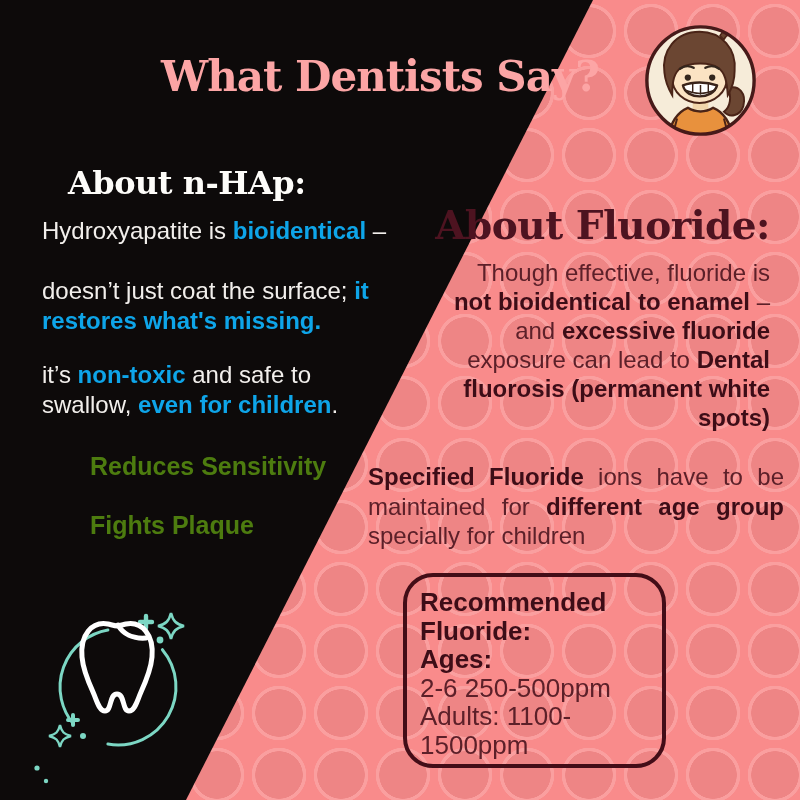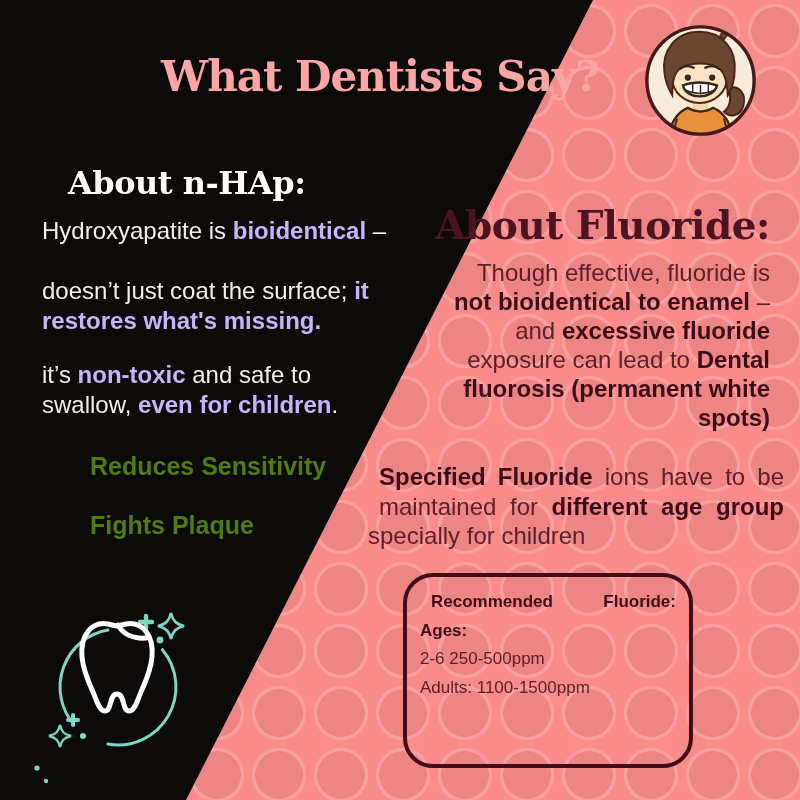--- a/index.html
+++ b/index.html
@@ -21,35 +21,35 @@
   .abs{position:absolute;}
   .serif{font-family:"DejaVu Serif","Liberation Serif",serif;font-weight:bold;}
   .title{
     left:0;right:40px;top:52px;margin:0;text-align:center;
     font-size:42px;letter-spacing:-1px;color:#fca5a5;
   }
   .h-left{left:60px;top:156px;margin:8px;font-size:32px;letter-spacing:-0.5px;color:#fdfcf9;}
   .h-right{right:30px;top:202px;margin:0;font-size:39px;letter-spacing:-0.5px;color:#4d1320;text-align:right;}
   .para{font-size:24px;line-height:30px;}
   .white-para{color:#f2efec;}
-  .white-para .b{color:#c4b5fd;margin-top:16px;}
+  .white-para .b{color:#0ea5e9;margin-top:16px;}
   .b{font-weight:bold;}
   .p1{left:42px;top:216px;width:390px;}
   .p2{left:42px;top:360px;width:360px;}
   .benefits{left:42px;top:452px;width:320px;font-size:25px;line-height:29.5px;color:#4d7c0f;margin-left:48px;}
   .maroon{color:#5c2029;}
   .maroon .b{color:#3d0d17;}
   .fp1{right:30px;top:258px;width:368px;font-size:24px;line-height:29px;text-align:right;}
   .fp2{left:368px;top:462px;width:416px;font-size:24px;line-height:29.5px;}
-  .jline{text-align:justify;text-align-last:justify;margin-left:11px;}
+  .jline{text-align:justify;text-align-last:justify;}
   .fbox{
-    left:403px;top:573px;width:290px;height:195px;box-sizing:border-box;
+    left:403px;top:573px;width:263px;height:195px;box-sizing:border-box;
     border:4px solid #430d17;border-radius:30px;
     padding:11px 13px 0 13px;
-    font-size:17px;line-height:28.6px;
+    font-size:26px;line-height:28.6px;
   }
   .avatar{left:642px;top:22px;width:117px;height:117px;}
   .tooth{left:30px;top:593px;width:178px;height:195px;}
 </style>
 </head>
 <body>
 
 <div class="canvas">
 
   <div class="pink-region"></div>

